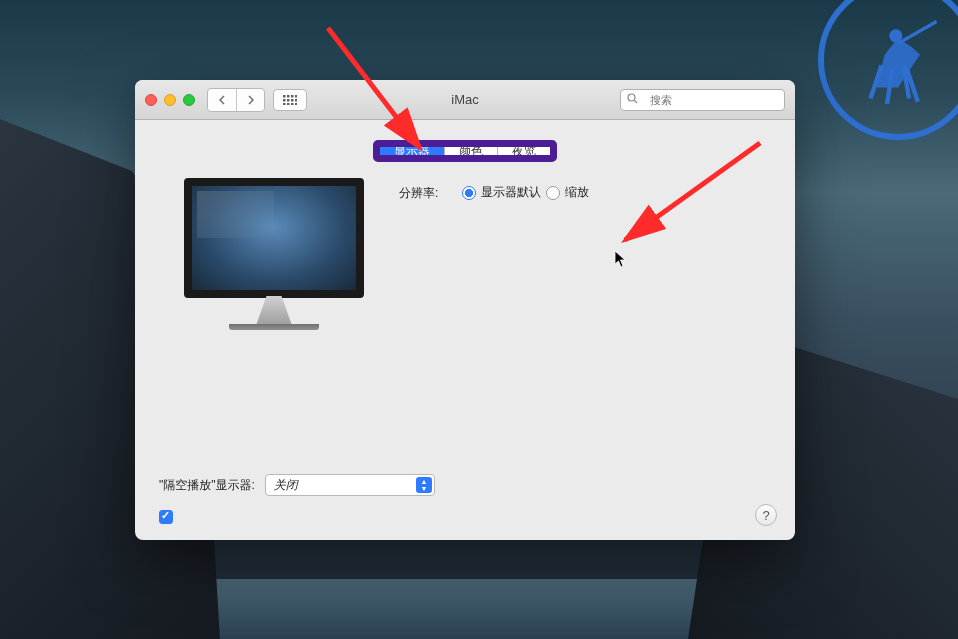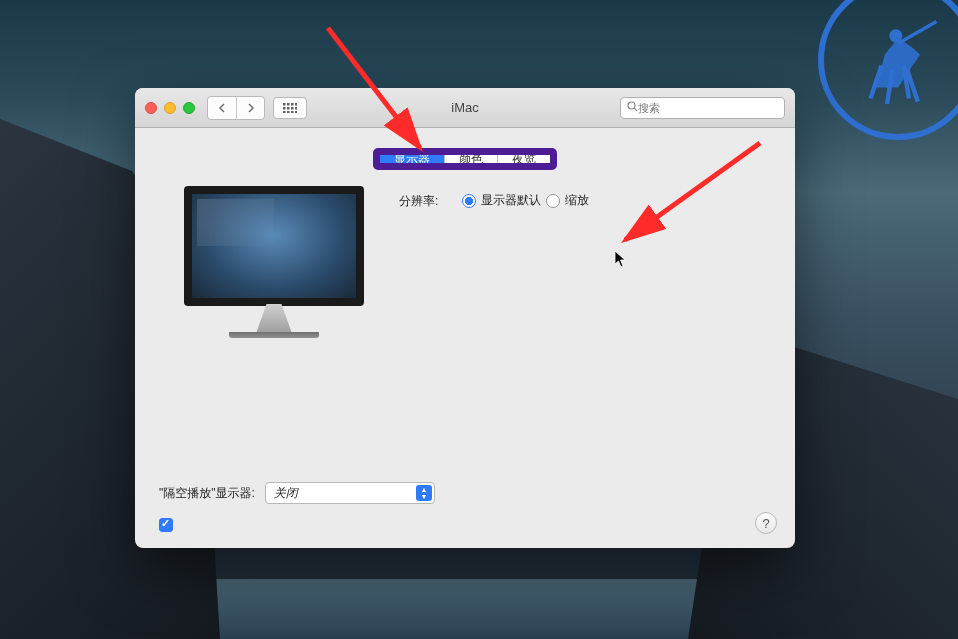--- a/index.html
+++ b/index.html
@@ -12,38 +12,38 @@
   background:linear-gradient(135deg,#2a3540 0%,#151a20 100%); clip-path:polygon(0 0,60% 10%,90% 30%,100% 100%,0 100%); }
 .bg-mountain-right { position:absolute; right:0; bottom:0; width:270px; height:300px;
   background:linear-gradient(225deg,#2a3540 0%,#151a20 100%); clip-path:polygon(30% 0,100% 20%,100% 100%,0 100%,10% 40%); }
 .bg-water { position:absolute; left:0; right:0; bottom:0; height:60px;
   background:linear-gradient(180deg,#4a6878 0%,#2a4050 100%); }
 .logo-circle { position:absolute; right:-20px; top:-20px; width:160px; height:160px; border-radius:50%;
   border:6px solid #2e6fd0; background:transparent; display:flex; align-items:center; justify-content:center; }
 .logo-inner { width:110px; height:110px; position:relative; }
 .logo-inner svg { width:100%; height:100%; }
 
-.window { position:absolute; left:135px; top:88px; width:660px; height:460px;
+.window { position:absolute; left:135px; top:80px; width:660px; height:460px;
   background:#ebebeb; border-radius:8px; box-shadow:0 20px 60px rgba(0,0,0,0.5); overflow:hidden; }
 
 .titlebar { height:40px; background:linear-gradient(180deg,#e8e8e8,#d5d5d5);
   border-bottom:1px solid #b0b0b0; display:flex; align-items:center; padding:0 10px; position:relative; }
 .traffic { display:flex; gap:7px; margin-right:12px; }
 .tl { width:12px; height:12px; border-radius:50%; }
 .tl.r{background:#ff5f57;border:0.5px solid #e04640;}
 .tl.y{background:#febc2e;border:0.5px solid #e0a020;}
 .tl.g{background:#28c840;border:0.5px solid #20a830;}
 .nav-group { display:flex; background:#fdfdfd; border:1px solid #b8b8b8; border-radius:4px; overflow:hidden; }
 .nav-btn { width:28px; height:22px; display:flex; align-items:center; justify-content:center; color:#666; cursor:default; }
 .nav-btn + .nav-btn { border-left:1px solid #c8c8c8; }
 .grid-btn { margin-left:8px; width:34px; height:22px; background:#fdfdfd; border:1px solid #b8b8b8;
   border-radius:4px; display:flex; align-items:center; justify-content:center; color:#555; }
 .title-text { position:absolute; left:50%; transform:translateX(-50%); font-size:13px; color:#444; }
 .search-box { margin-left:auto; width:165px; height:22px; background:#fff; border:1px solid #b0b0b0;
-  border-radius:4px; display:flex; align-items:center; padding:0 6px; gap:0; }
+  border-radius:4px; display:flex; align-items:center; padding:0 6px; gap:12px; }
 .search-box input { border:none; outline:none; width:100%; font-size:11px; background:transparent; color:#333; }
 .search-box .mag { color:#888; font-size:11px; }
 
 .content { padding:20px 24px 16px; height:calc(100% - 40px); display:flex; flex-direction:column; position:relative; }
 .tab-row { display:flex; justify-content:center; margin-bottom:16px; }
 .seg { display:flex; border:7px solid #4c1d95; border-radius:5px; overflow:hidden; height:22px; background:#fff;text-decoration:underline; }
 .seg-item { padding:0 14px; font-size:12px; display:flex; align-items:center; color:#333; }
 .seg-item.active { background:#2f7bff; color:#fff; }
 .seg-item + .seg-item { border-left:1px solid #b8b8b8; }
 

